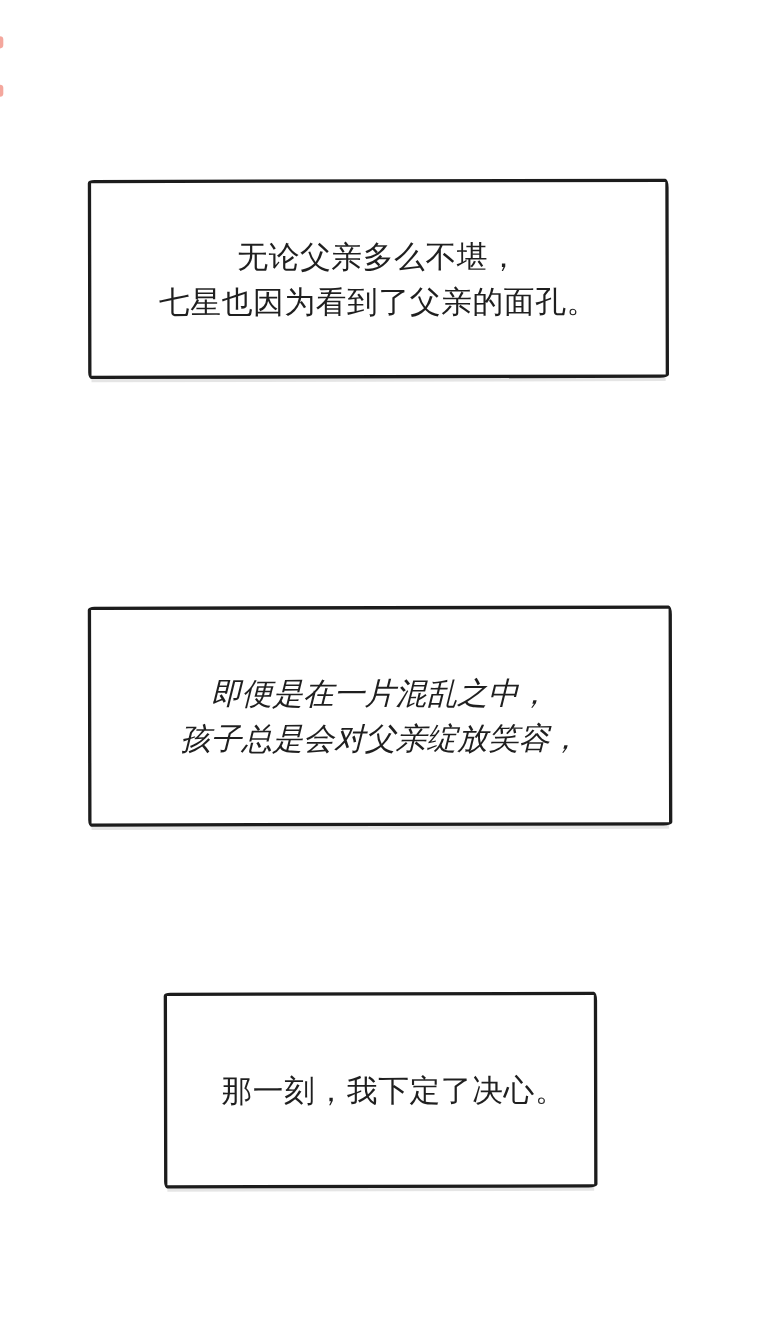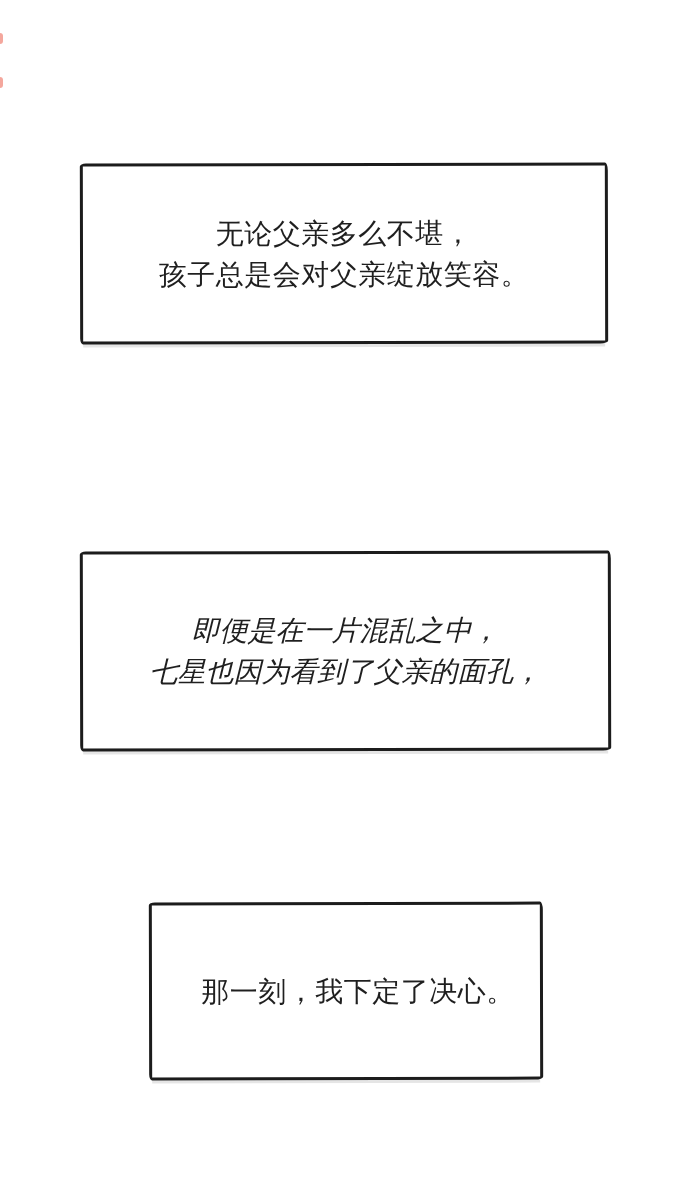--- a/index.html
+++ b/index.html
@@ -76,26 +76,26 @@
 </head>
 <body>
 
 <div class="page">
 
   <div class="edge-mark m1"></div>
   <div class="edge-mark m2"></div>
 
   <div class="narration-box b1">
     <p class="line">无论父亲多么不堪，</p>
-    <p class="line">孩子总是会对父亲绽放笑容。</p>
+    <p class="line">七星也因为看到了父亲的面孔。</p>
   </div>
 
   <div class="narration-box b2">
     <p class="line">即便是在一片混乱之中，</p>
-    <p class="line">七星也因为看到了父亲的面孔，</p>
+    <p class="line">孩子总是会对父亲绽放笑容，</p>
   </div>
 
   <div class="narration-box b3">
     <p class="line">那一刻，我下定了决心。</p>
   </div>
 
   <div class="bottom-edge-line"></div>
 
 </div>
 

